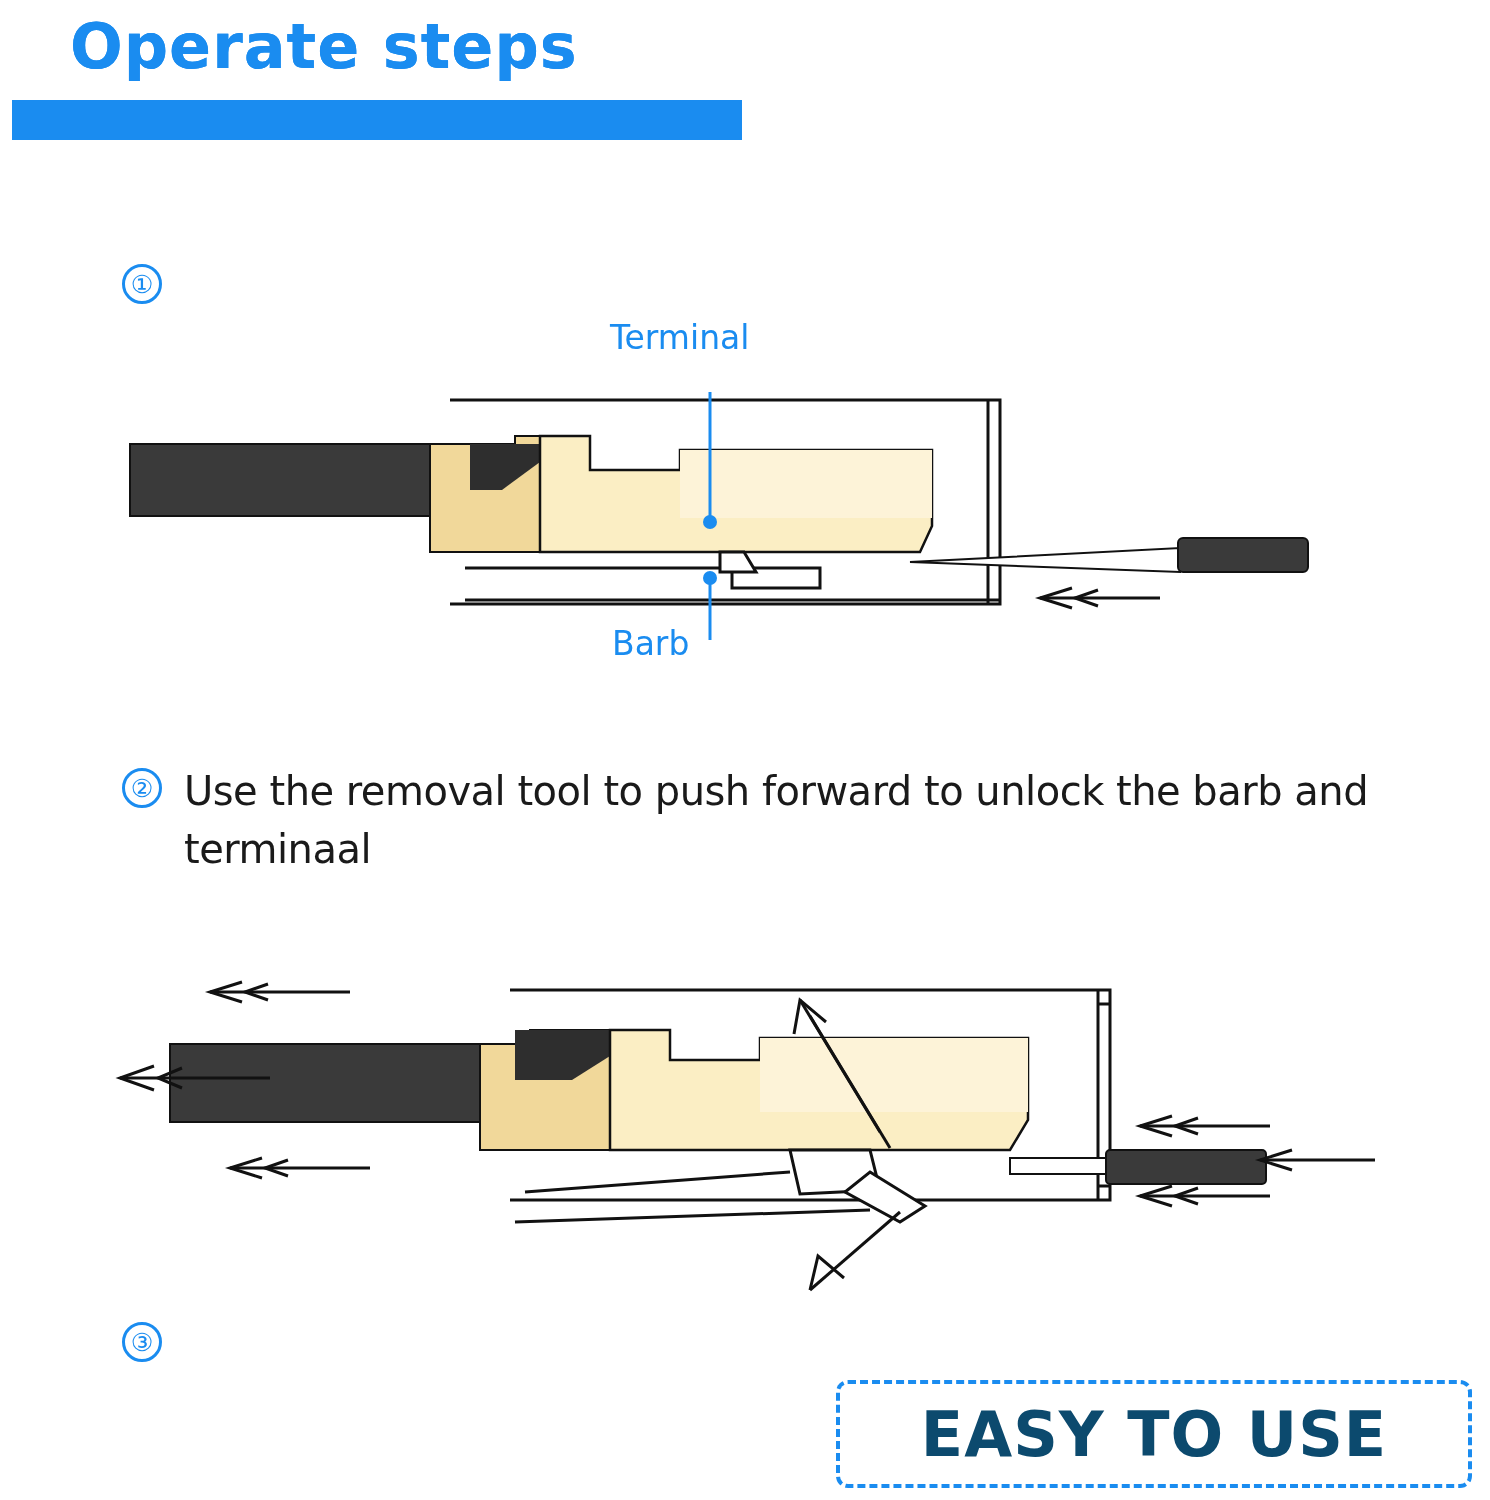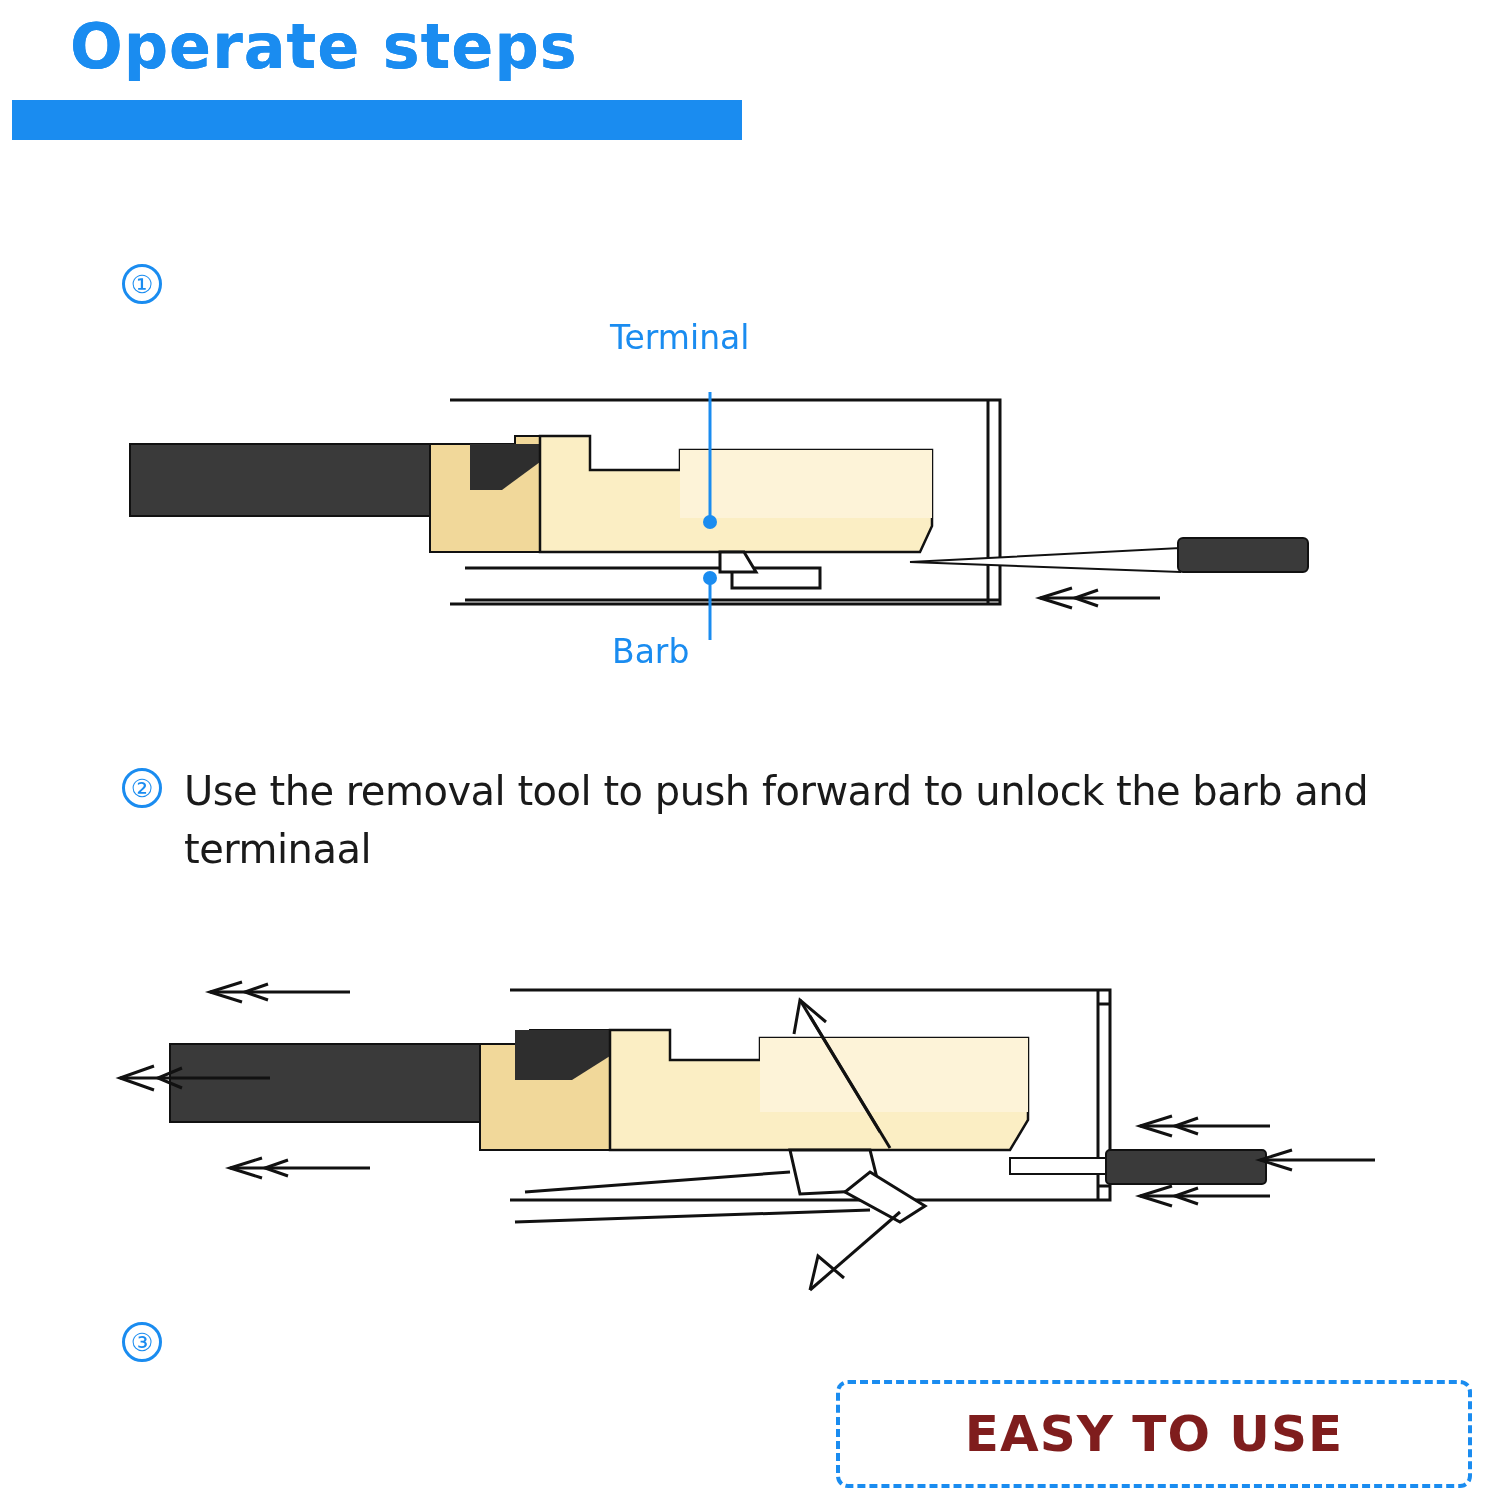--- a/index.html
+++ b/index.html
@@ -118,22 +118,22 @@
     border: 4px dashed #1a8cf0;
     border-radius: 12px;
     box-sizing: border-box;
     display: flex;
     align-items: center;
     justify-content: center;
   }
   .badge-text {
     font-family: "DejaVu Sans", sans-serif;
     font-weight: bold;
-    font-size: 50px;
-    color: #7f1d1d;
+    font-size: 62px;
+    color: #0c4a6e;
     letter-spacing: 1px;
     white-space: nowrap;
   }
 </style>
 </head>
 <body>
 
 <div class="header-wrap">
   <div class="header-bar"></div>
   <div class="header-title">Operate steps</div>
@@ -179,21 +179,21 @@
 
     <g stroke="#1a8cf0" stroke-width="3" fill="none">
       <line x1="590" y1="52" x2="590" y2="180"></line>
       <line x1="590" y1="240" x2="590" y2="300"></line>
     </g>
     <circle cx="590" cy="182" r="7" fill="#1a8cf0"></circle>
     <circle cx="590" cy="238" r="7" fill="#1a8cf0"></circle>
   </svg>
 
   <div class="fig-label" style="left: 490px; top: -22px;">Terminal</div>
-  <div class="fig-label" style="left: 492px; top: 284px; margin-top: 8px;">Barb</div>
+  <div class="fig-label" style="left: 492px; top: 284px;">Barb</div>
 </div>
 
 <div class="step" id="step2">
   <div class="step-num">②</div>
   <div class="step-text">Use the removal tool to push forward to unlock the barb and terminaal</div>
 </div>
 
 <div class="figure" id="figure2">
   <svg width="1300" height="360" viewBox="0 0 1300 360">
 

